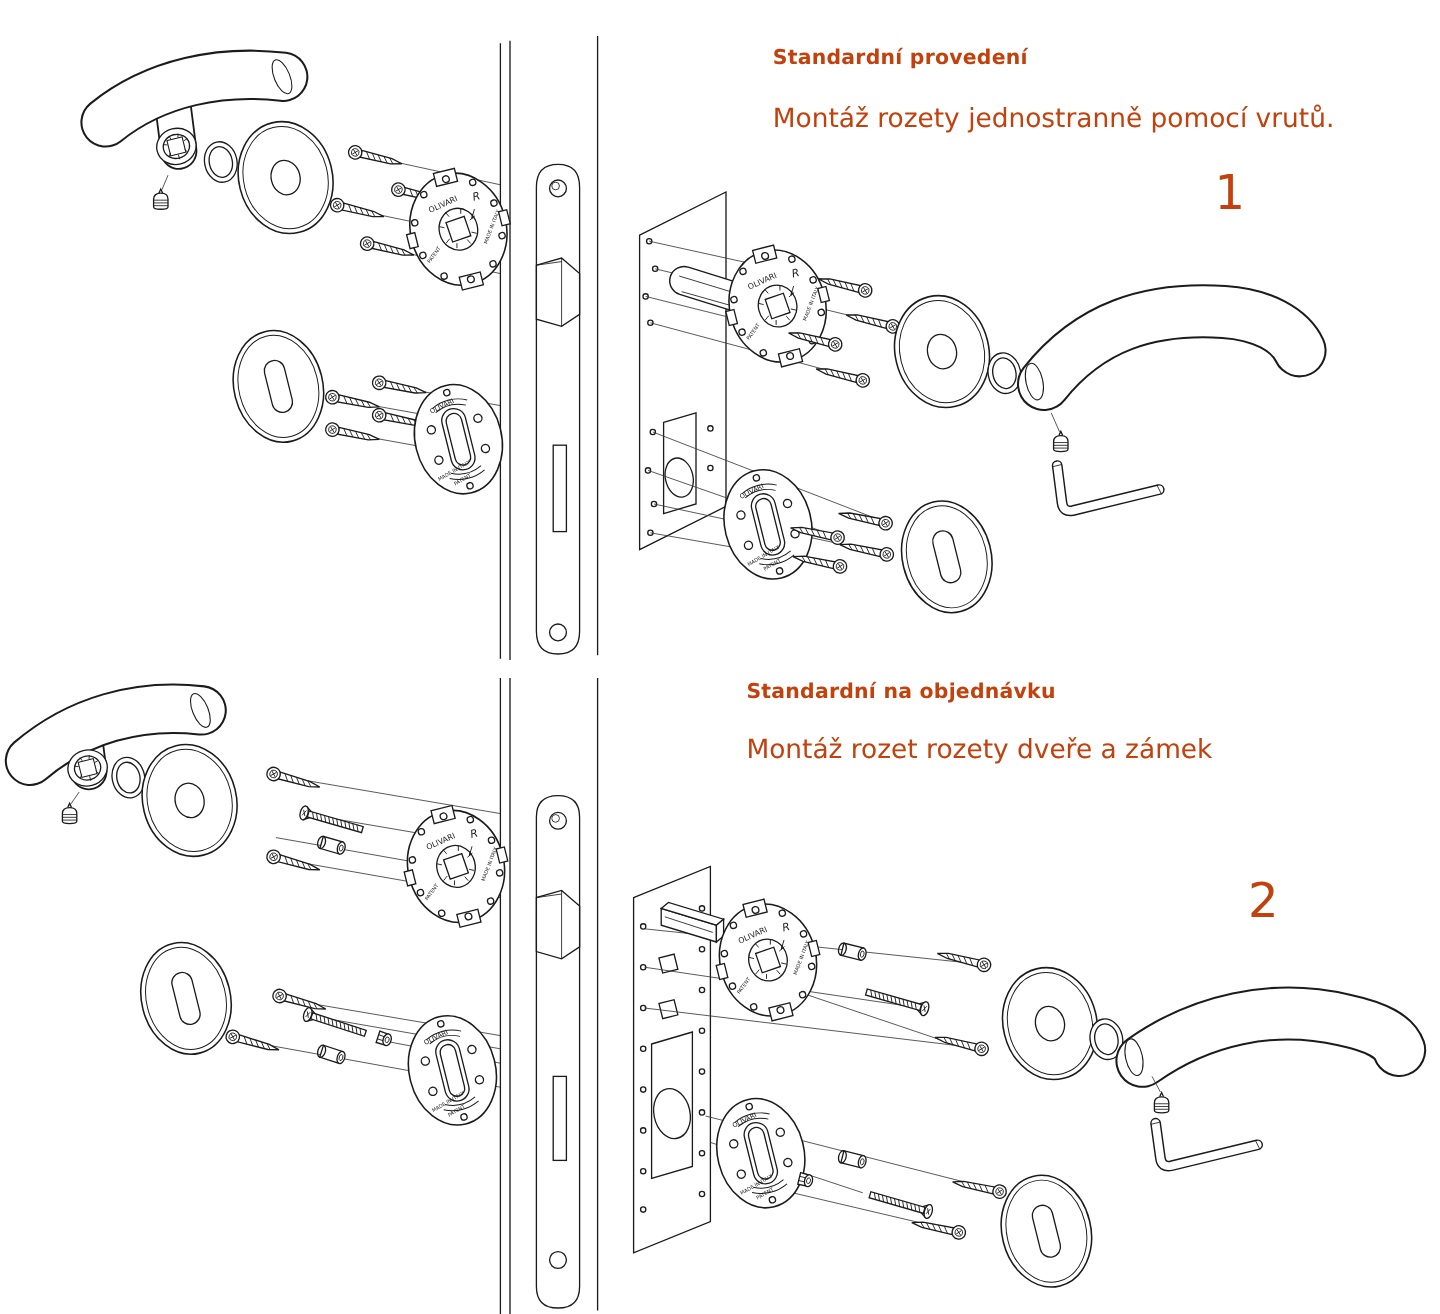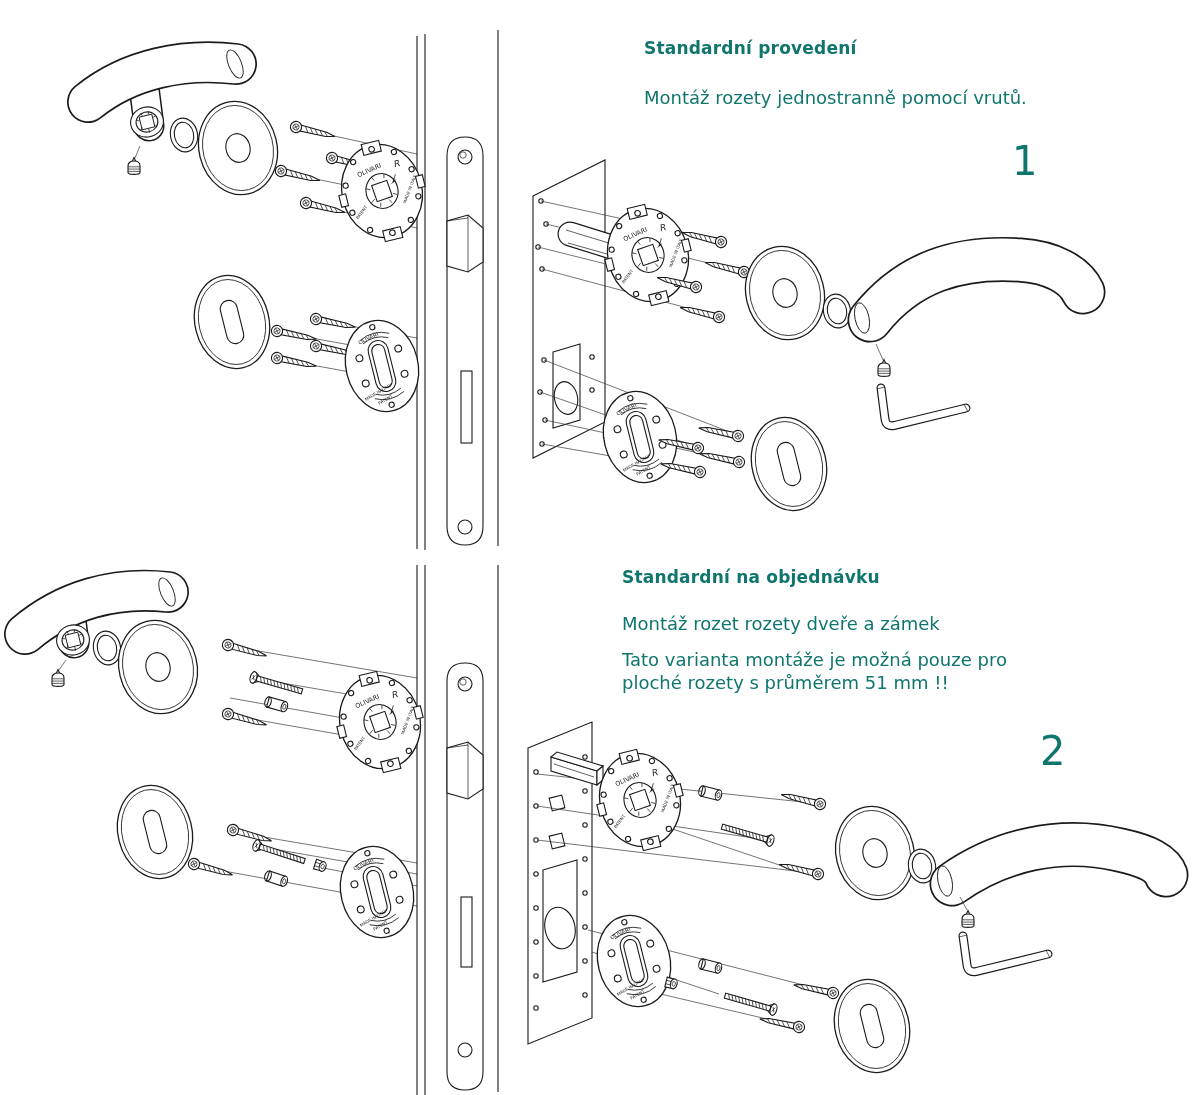--- a/index.html
+++ b/index.html
@@ -1,21 +1,21 @@
 <!DOCTYPE html>
 <html><head>
 <meta charset="utf-8">
 <style>
   html,body{margin:0;padding:0;background:#fff;}
   #stage{position:relative;width:1200px;height:1095px;background:#fff;overflow:hidden;
          font-family:"DejaVu Sans","Liberation Sans",sans-serif;color:#000;}
   #stage svg{position:absolute;left:0;top:0;}
-  .txt{position:absolute;color:#0f766e;}
+  .txt{position:absolute;color:#c2410c;}
   .sec-title{font-size:17px;font-weight:bold;letter-spacing:.2px;}
-  .sec-line{font-size:18px;}
+  .sec-line{font-size:22px;}
   .badge{font-size:40px;font-weight:400;}
   
   .ln{fill:none;stroke:#1b1b1b;stroke-width:1.1;}
   .fw{fill:#ffffff;stroke:#1b1b1b;stroke-width:1.1;}
   .fw2{fill:#ffffff;stroke:#1b1b1b;stroke-width:1.3;}
   .thin{fill:none;stroke:#1b1b1b;stroke-width:0.7;}
   .ld{fill:none;stroke:#3a3a3a;stroke-width:0.7;}
   .tube-o{fill:none;stroke:#1b1b1b;stroke-linecap:round;}
   .tube-i{fill:none;stroke:#ffffff;stroke-linecap:round;}
   .mk{fill:#1b1b1b;}
@@ -366,16 +366,15 @@
     </g>
   </g>
 </svg>
 
   <div class="txt sec-title" style="left:644px;top:38px;">Standardní provedení</div>
   <div class="txt sec-line" style="left:644px;top:87px;">Montáž rozety jednostranně pomocí vrutů.</div>
   <div class="txt badge" style="left:1012px;top:138px;">1</div>
 
   <div class="txt sec-title" style="left:622px;top:567px;">Standardní na objednávku</div>
   <div class="txt sec-line" style="left:622px;top:613px;">Montáž rozet rozety dveře a zámek</div>
-  <div class="txt sec-line" style="left:622px;top:648px;width:445px;line-height:1.3;">Tato varianta montáže je možná pouze pro ploché rozety s průměrem 51 mm !!</div>
   <div class="txt badge" style="left:1040px;top:728px;">2</div>
 
 </div>
 
 </body></html>

